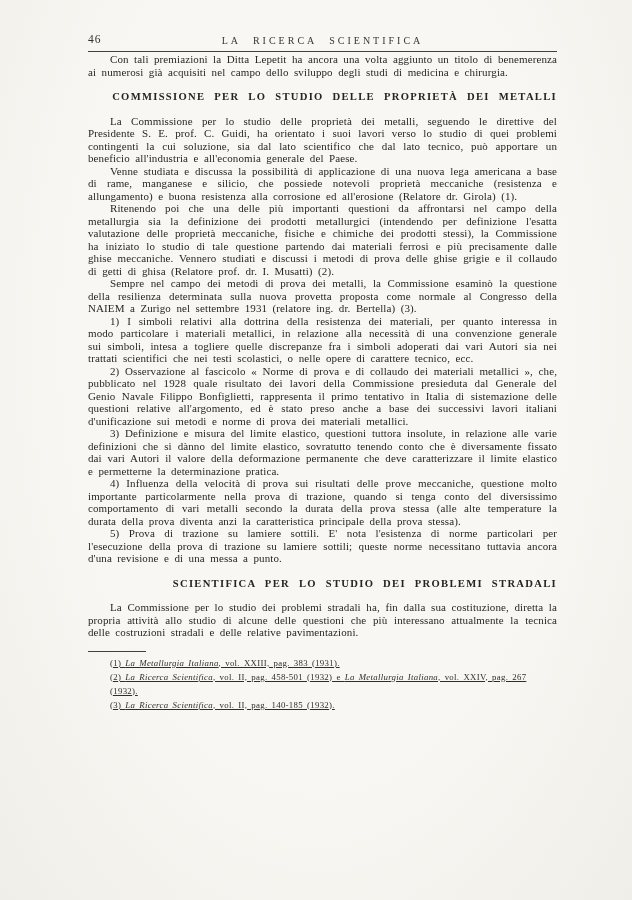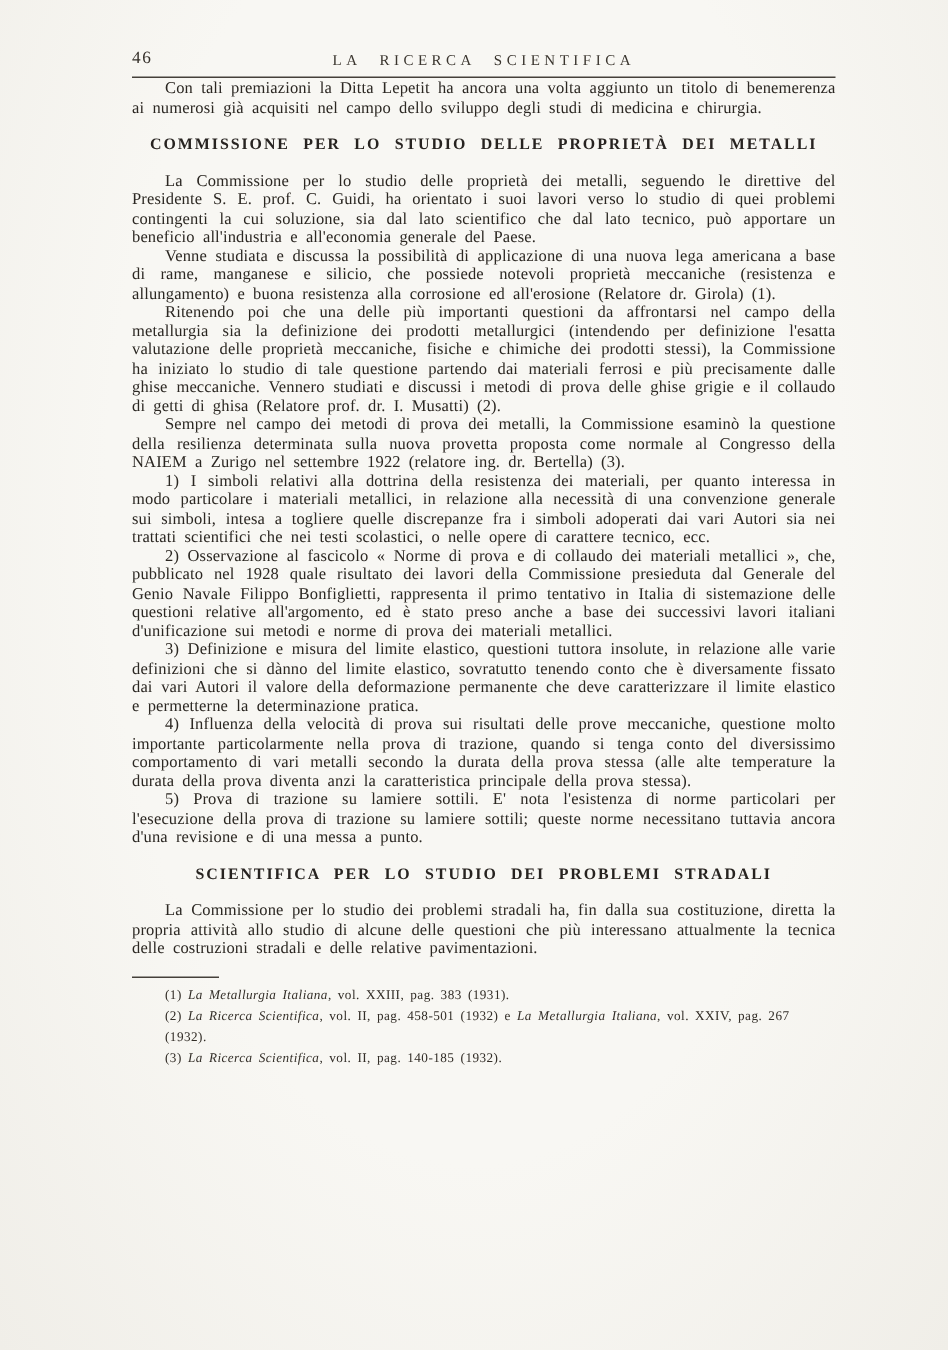--- a/index.html
+++ b/index.html
@@ -47,41 +47,42 @@
     font-size:11px;
     line-height:12.5px;
     text-align:justify;
     word-spacing:2.6px;
     letter-spacing:0.1px;
   }
   .body-text p { text-indent:22px; }
   .section-heading {
     font-size:10.6px;
     font-weight:bold;
-    text-align:center;
+    text-align:right;
     letter-spacing:1.3px;
     word-spacing:5px;
     margin:13px 0 11px 0;
     color:#272320;
   }
   .footnotes {
     margin-top:12px;
     font-size:8.8px;
     line-height:14px;
     color:#322d27;
   }
   .fn-rule {
     width:58px;
     border-top:1.3px solid #45403a;
     margin-bottom:4px;
   }
   .footnote {
     padding-left:22px;
     letter-spacing:0.3px;
     word-spacing:1.6px;
+    text-decoration:underline;
   }
   .footnote .it { font-style:italic; }
 </style>
 </head>
 <body>
 
 <div class="page">
   <div class="content">
 
     <header class="running-head">
@@ -90,21 +91,21 @@
     </header>
     <div class="head-rule"></div>
 
     <main class="body-text">
       <p>Con tali premiazioni la Ditta Lepetit ha ancora una volta aggiunto un titolo di benemerenza ai numerosi già acquisiti nel campo dello sviluppo degli studi di medicina e chirurgia.</p>
 
       <h2 class="section-heading">COMMISSIONE PER LO STUDIO DELLE PROPRIETÀ DEI METALLI</h2>
       <p>La Commissione per lo studio delle proprietà dei metalli, seguendo le direttive del Presidente S. E. prof. C. Guidi, ha orientato i suoi lavori verso lo studio di quei problemi contingenti la cui soluzione, sia dal lato scientifico che dal lato tecnico, può apportare un beneficio all'industria e all'economia generale del Paese.</p>
       <p>Venne studiata e discussa la possibilità di applicazione di una nuova lega americana a base di rame, manganese e silicio, che possiede notevoli proprietà meccaniche (resistenza e allungamento) e buona resistenza alla corrosione ed all'erosione (Relatore dr. Girola) (1).</p>
       <p>Ritenendo poi che una delle più importanti questioni da affrontarsi nel campo della metallurgia sia la definizione dei prodotti metallurgici (intendendo per definizione l'esatta valutazione delle proprietà meccaniche, fisiche e chimiche dei prodotti stessi), la Commissione ha iniziato lo studio di tale questione partendo dai materiali ferrosi e più precisamente dalle ghise meccaniche. Vennero studiati e discussi i metodi di prova delle ghise grigie e il collaudo di getti di ghisa (Relatore prof. dr. I. Musatti) (2).</p>
-      <p>Sempre nel campo dei metodi di prova dei metalli, la Commissione esaminò la questione della resilienza determinata sulla nuova provetta proposta come normale al Congresso della NAIEM a Zurigo nel settembre 1922 (relatore ing. dr. Bertella) (3).</p>
+      <p>Sempre nel campo dei metodi di prova dei metalli, la Commissione esaminò la questione della resilienza determinata sulla nuova provetta proposta come normale al Congresso della NAIEM a Zurigo nel settembre 1931 (relatore ing. dr. Bertella) (3).</p>
       <p>1) I simboli relativi alla dottrina della resistenza dei materiali, per quanto interessa in modo particolare i materiali metallici, in relazione alla necessità di una convenzione generale sui simboli, intesa a togliere quelle discrepanze fra i simboli adoperati dai vari Autori sia nei trattati scientifici che nei testi scolastici, o nelle opere di carattere tecnico, ecc.</p>
       <p>2) Osservazione al fascicolo « Norme di prova e di collaudo dei materiali metallici », che, pubblicato nel 1928 quale risultato dei lavori della Commissione presieduta dal Generale del Genio Navale Filippo Bonfiglietti, rappresenta il primo tentativo in Italia di sistemazione delle questioni relative all'argomento, ed è stato preso anche a base dei successivi lavori italiani d'unificazione sui metodi e norme di prova dei materiali metallici.</p>
       <p>3) Definizione e misura del limite elastico, questioni tuttora insolute, in relazione alle varie definizioni che si dànno del limite elastico, sovratutto tenendo conto che è diversamente fissato dai vari Autori il valore della deformazione permanente che deve caratterizzare il limite elastico e permetterne la determinazione pratica.</p>
       <p>4) Influenza della velocità di prova sui risultati delle prove meccaniche, questione molto importante particolarmente nella prova di trazione, quando si tenga conto del diversissimo comportamento di vari metalli secondo la durata della prova stessa (alle alte temperature la durata della prova diventa anzi la caratteristica principale della prova stessa).</p>
       <p>5) Prova di trazione su lamiere sottili. E' nota l'esistenza di norme particolari per l'esecuzione della prova di trazione su lamiere sottili; queste norme necessitano tuttavia ancora d'una revisione e di una messa a punto.</p>
 
       <h2 class="section-heading">SCIENTIFICA PER LO STUDIO DEI PROBLEMI STRADALI</h2>
       <p>La Commissione per lo studio dei problemi stradali ha, fin dalla sua costituzione, diretta la propria attività allo studio di alcune delle questioni che più interessano attualmente la tecnica delle costruzioni stradali e delle relative pavimentazioni.</p>
     </main>
 

